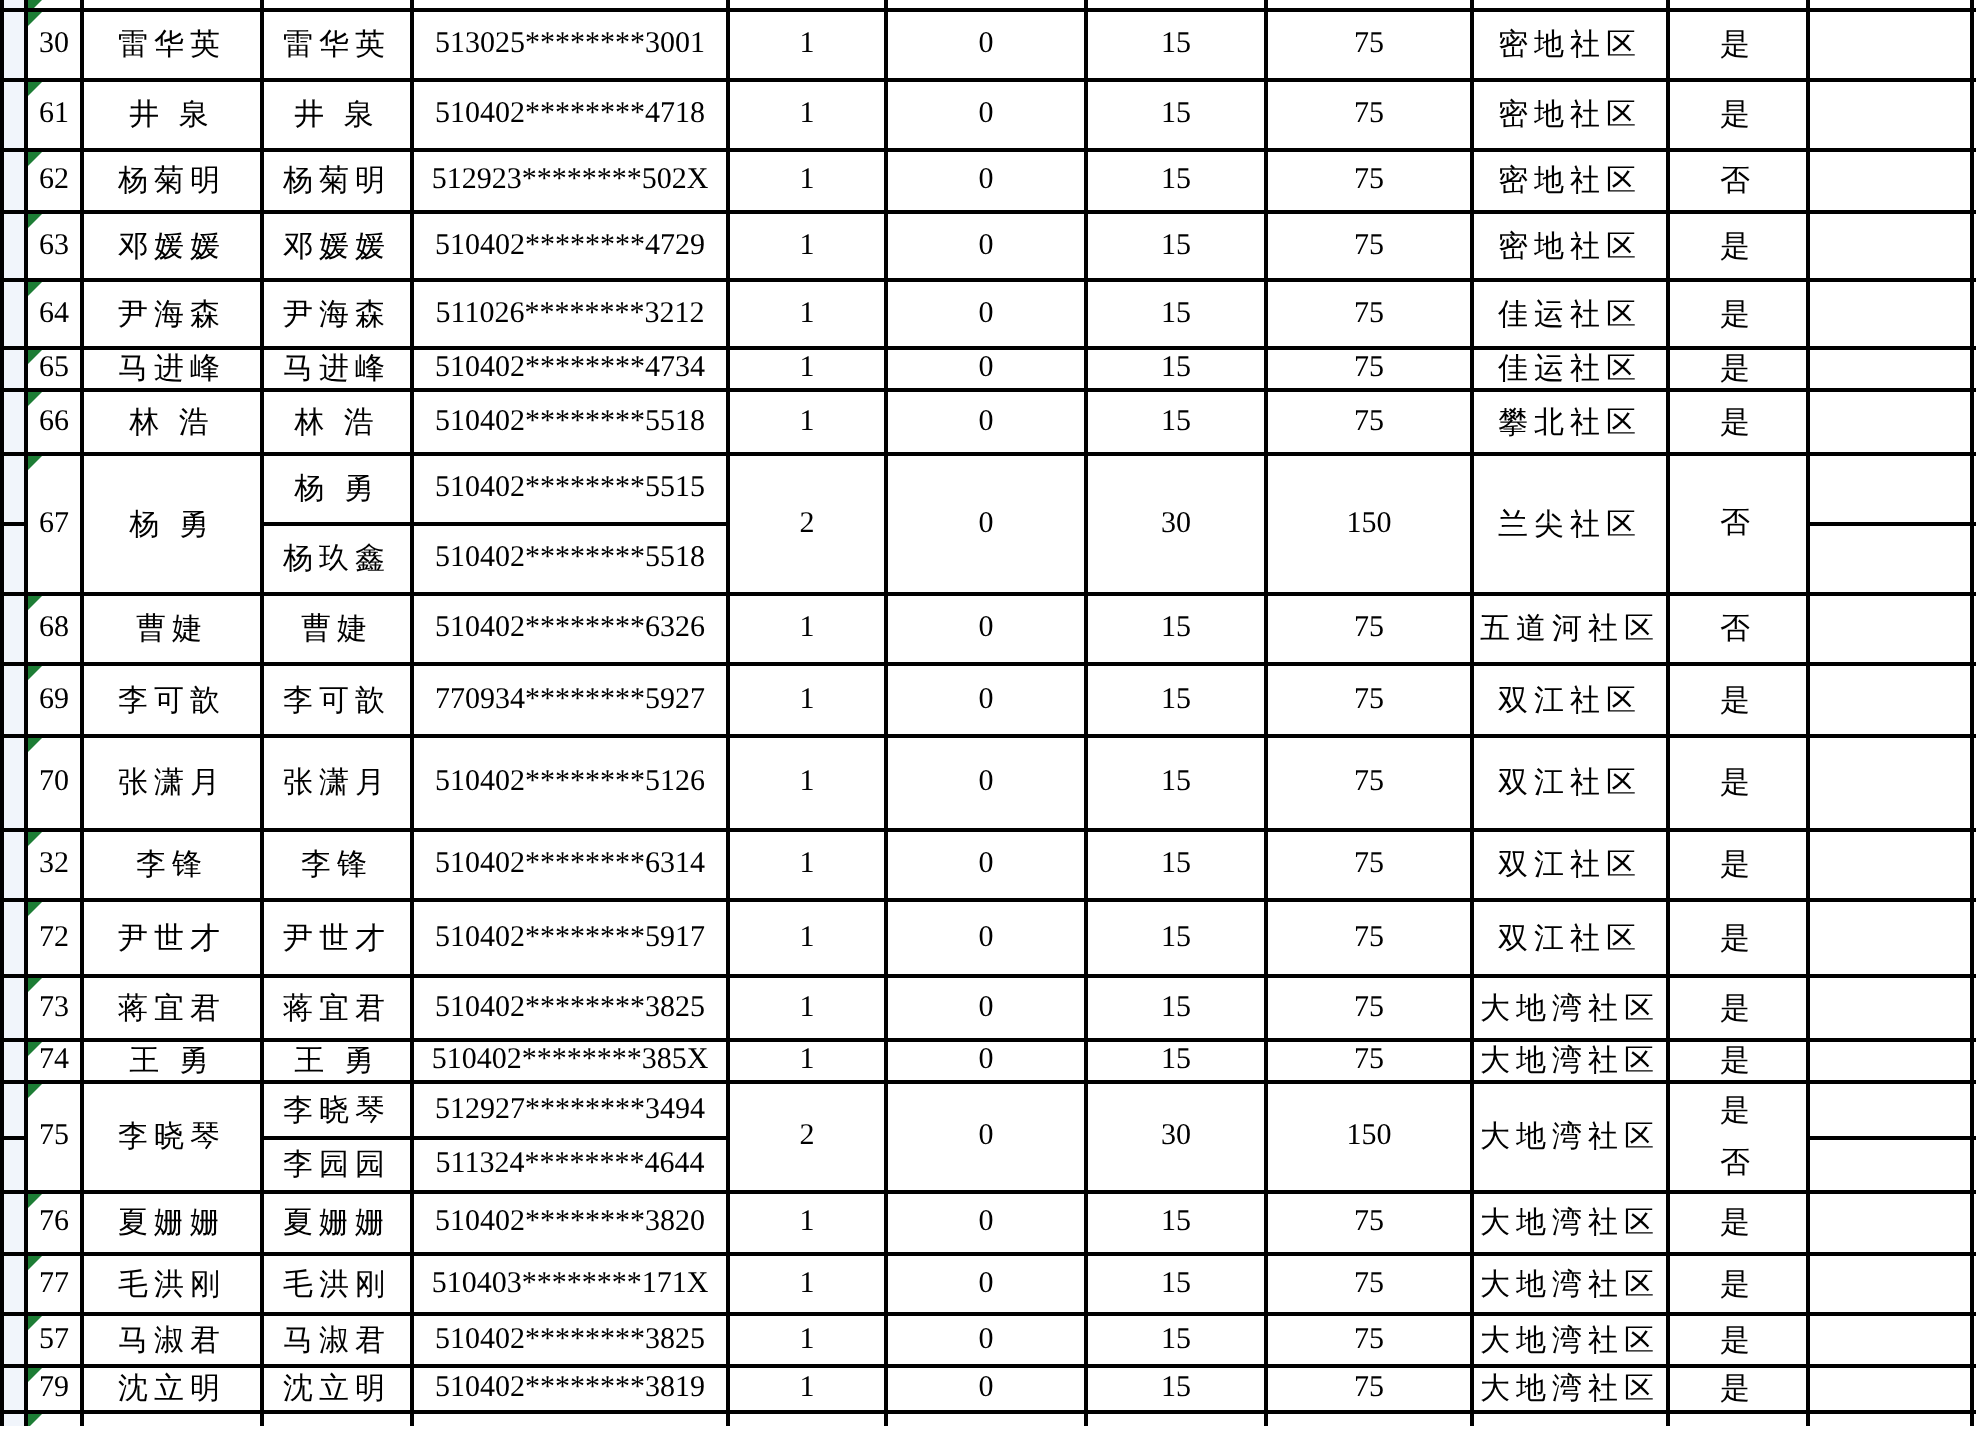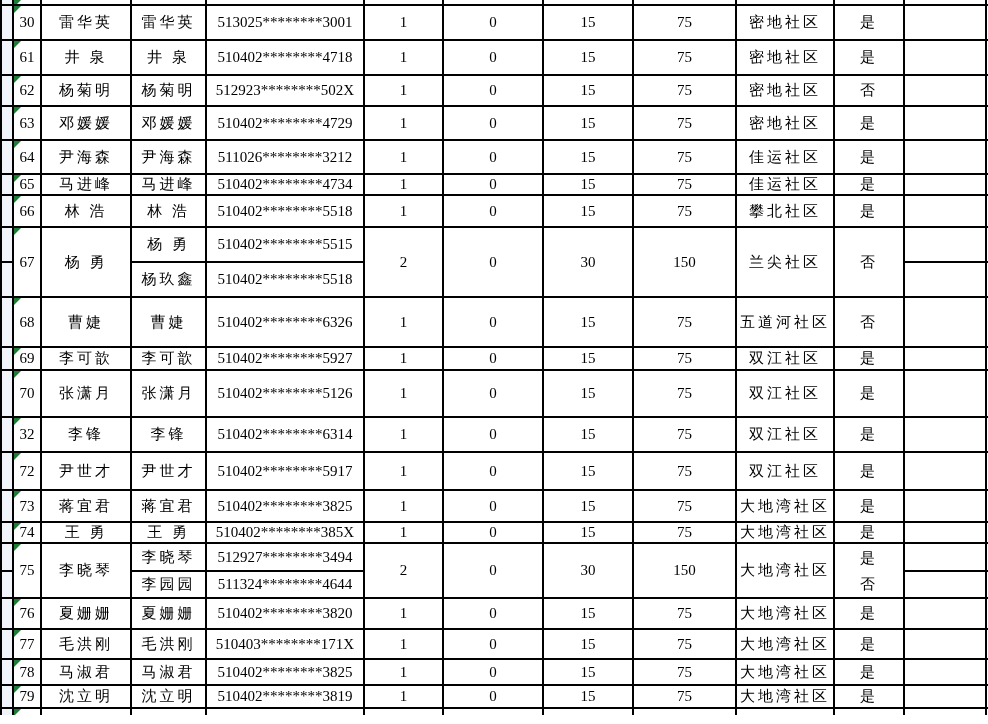--- a/index.html
+++ b/index.html
@@ -209,41 +209,41 @@
           <td class=""></td>
           <td class="rstrip"></td>
         </tr>
         <tr style="height:35px">
           <td class="strip"></td>
           <td class="cjk">杨玖鑫</td>
           <td class="num">510402********5518</td>
           <td class=""></td>
           <td class="rstrip"></td>
         </tr>
-        <tr style="height:50px">
+        <tr style="height:35px">
           <td class="strip"></td>
           <td class="tri num">68</td>
           <td class="cjk">曹婕</td>
           <td class="cjk">曹婕</td>
           <td class="num">510402********6326</td>
           <td class="num">1</td>
           <td class="num">0</td>
           <td class="num">15</td>
           <td class="num">75</td>
           <td class="cjk">五道河社区</td>
           <td class="cjk">否</td>
           <td class=""></td>
           <td class="rstrip"></td>
         </tr>
-        <tr style="height:23px">
+        <tr style="height:36px">
           <td class="strip"></td>
           <td class="tri num">69</td>
           <td class="cjk">李可歆</td>
           <td class="cjk">李可歆</td>
-          <td class="num">510402********5927</td>
+          <td class="num">770934********5927</td>
           <td class="num">1</td>
           <td class="num">0</td>
           <td class="num">15</td>
           <td class="num">75</td>
           <td class="cjk">双江社区</td>
           <td class="cjk">是</td>
           <td class=""></td>
           <td class="rstrip"></td>
         </tr>
         <tr style="height:47px">
@@ -371,21 +371,21 @@
           <td class="num">0</td>
           <td class="num">15</td>
           <td class="num">75</td>
           <td class="cjk">大地湾社区</td>
           <td class="cjk">是</td>
           <td class=""></td>
           <td class="rstrip"></td>
         </tr>
         <tr style="height:26px">
           <td class="strip"></td>
-          <td class="tri num">78</td>
+          <td class="tri num">57</td>
           <td class="cjk">马淑君</td>
           <td class="cjk">马淑君</td>
           <td class="num">510402********3825</td>
           <td class="num">1</td>
           <td class="num">0</td>
           <td class="num">15</td>
           <td class="num">75</td>
           <td class="cjk">大地湾社区</td>
           <td class="cjk">是</td>
           <td class=""></td>

